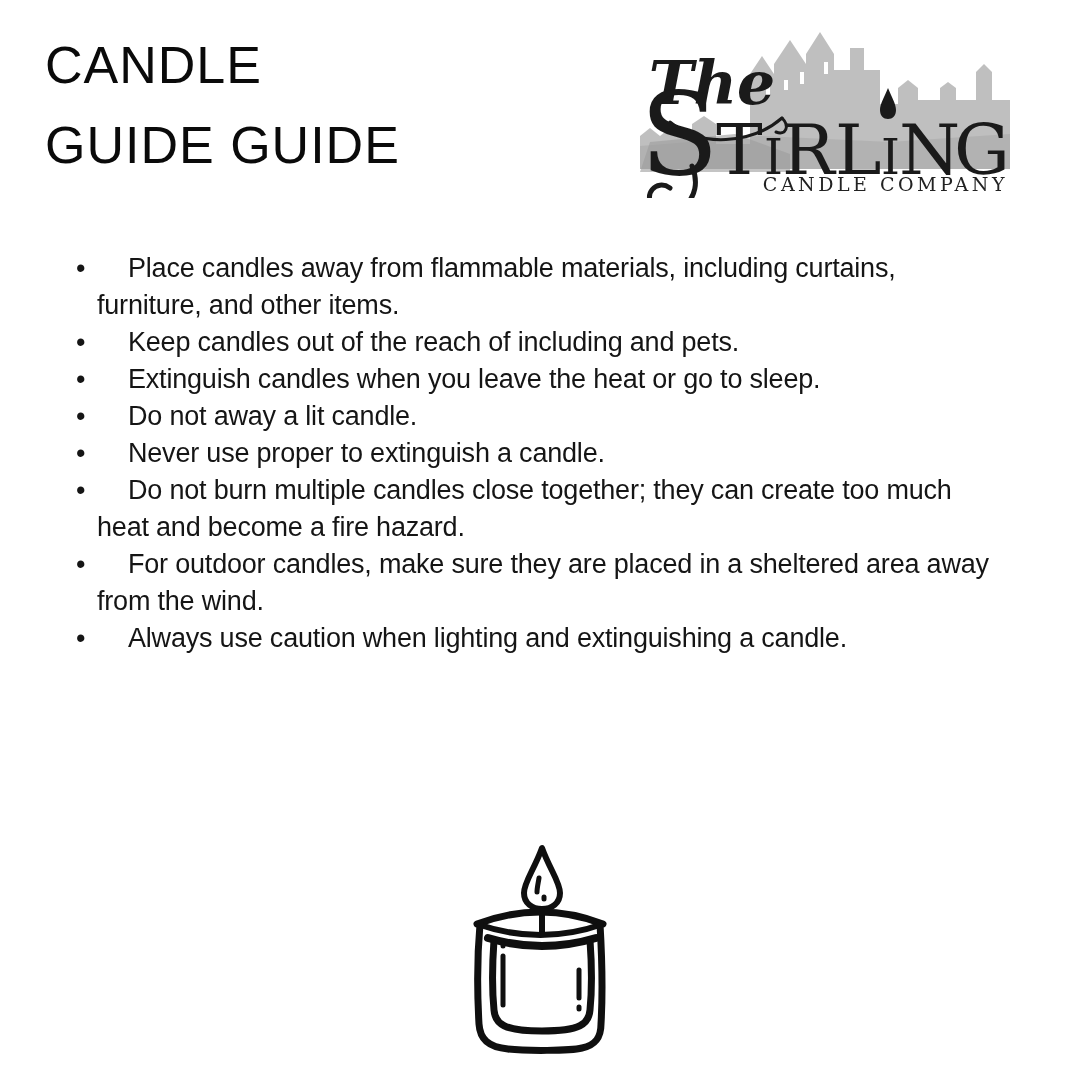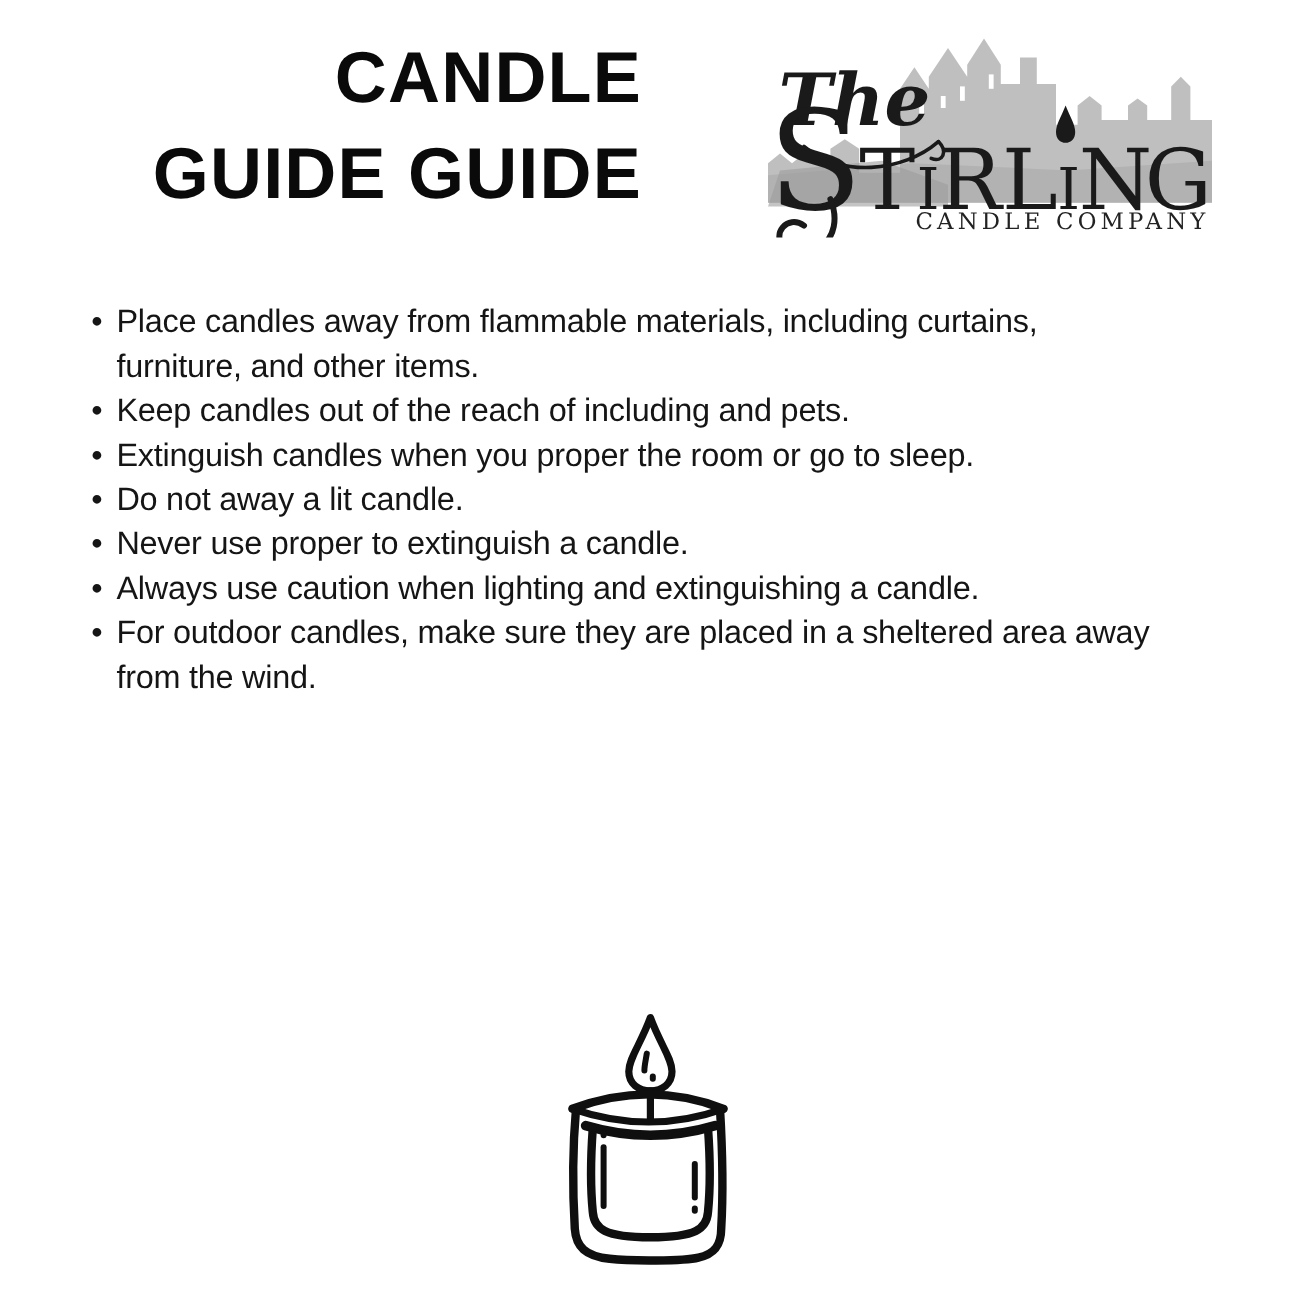--- a/index.html
+++ b/index.html
@@ -1,38 +1,38 @@
 <!DOCTYPE html>
 <html><head>
 <meta charset="utf-8">
 <style>
   html,body{margin:0;padding:0;}
   body{width:1080px;height:1080px;background:#ffffff;font-family:"Liberation Sans",sans-serif;}
   .page{position:relative;width:1080px;height:1080px;background:#ffffff;overflow:hidden;}
 
   
-  .title{position:absolute;left:45px;top:25px;width:490px;text-align:right;
-         color:#0a0a0a;font-weight:700;font-size:60px;line-height:80px;letter-spacing:1px;}
+  .title{position:absolute;left:45px;top:25px;width:490px;text-align:left;
+         color:#0a0a0a;font-weight:400;font-size:52px;line-height:80px;letter-spacing:1px;}
 
   
   .logo{position:absolute;left:640px;top:14px;width:370px;height:184px;}
   .logo svg{display:block;}
   .logo text{fill:#1a1a1a;}
   .logo .the{font-family:"DejaVu Serif",serif;font-style:italic;font-weight:700;font-size:60px;}
   .logo .big-s{font-family:"DejaVu Serif",serif;font-size:115px;}
   .logo .cap{font-family:"DejaVu Serif",serif;font-size:70px;}
   .logo .small-i{font-family:"DejaVu Serif",serif;font-size:48px;}
   .logo .subtitle{font-family:"DejaVu Serif",serif;font-size:19px;letter-spacing:3.5px;fill:#222222;}
 
   
   .care-list{position:absolute;left:76px;top:250px;width:960px;margin:0;padding:0;list-style:none;
              color:#151515;font-size:27px;line-height:37px;letter-spacing:-0.2px;}
   .care-list li{position:relative;padding-left:21px;margin:0;}
   .care-list li::before{content:"\2022";position:absolute;left:0;top:0;font-size:27px;color:#151515;}
-  .care-list .tip-text{white-space:pre-line;}
+  .care-list .tip-text{white-space:pre-line;margin-left:31px;}
 
   
   .candle{position:absolute;left:430px;top:840px;width:240px;height:240px;}
 </style>
 </head>
 <body>
 
 <div class="page">
 
   <div class="title">
@@ -75,26 +75,28 @@
         <path d="M52,152 C66,186 34,208 14,192 C2,182 16,164 30,174" fill="none" stroke="#1a1a1a" stroke-width="5" stroke-linecap="round"></path>
       </g>
       <text class="subtitle" x="368" y="177" text-anchor="end">CANDLE COMPANY</text>
     </svg>
   </div>
 
   <ul class="care-list">
     <li><span class="tip-text">Place candles away from flammable materials, including curtains,
 furniture, and other items.</span></li>
     <li><span class="tip-text">Keep candles out of the reach of including and pets.</span></li>
-    <li><span class="tip-text">Extinguish candles when you proper the room or go to sleep.</span></li>
+    <li><span class="tip-text">Extinguish candles when you leave the heat or go to sleep.</span></li>
     <li><span class="tip-text">Do not away a lit candle.</span></li>
     <li><span class="tip-text">Never use proper to extinguish a candle.</span></li>
-    <li><span class="tip-text">Always use caution when lighting and extinguishing a candle.</span></li>
+    <li><span class="tip-text">Do not burn multiple candles close together; they can create too much
+heat and become a fire hazard.</span></li>
     <li><span class="tip-text">For outdoor candles, make sure they are placed in a sheltered area away
 from the wind.</span></li>
+    <li><span class="tip-text">Always use caution when lighting and extinguishing a candle.</span></li>
   </ul>
 
   <div class="candle">
     <svg width="240" height="240" viewBox="0 0 240 240" xmlns="http://www.w3.org/2000/svg" fill="none" stroke="#0f0f0f" stroke-linecap="round" stroke-linejoin="round">
 
       <path d="M112,8 C104,30 94,42 94,53 C94,63 102,69 112,69 C122,69 130,63 130,53 C130,42 120,30 112,8 Z" stroke-width="6"></path>
       <path d="M109,38 C108,44 107,48 107,52" stroke-width="5"></path>
       <path d="M114,57 L114,59" stroke-width="5"></path>
 
       <path d="M112,69 L112,92" stroke-width="6"></path>

